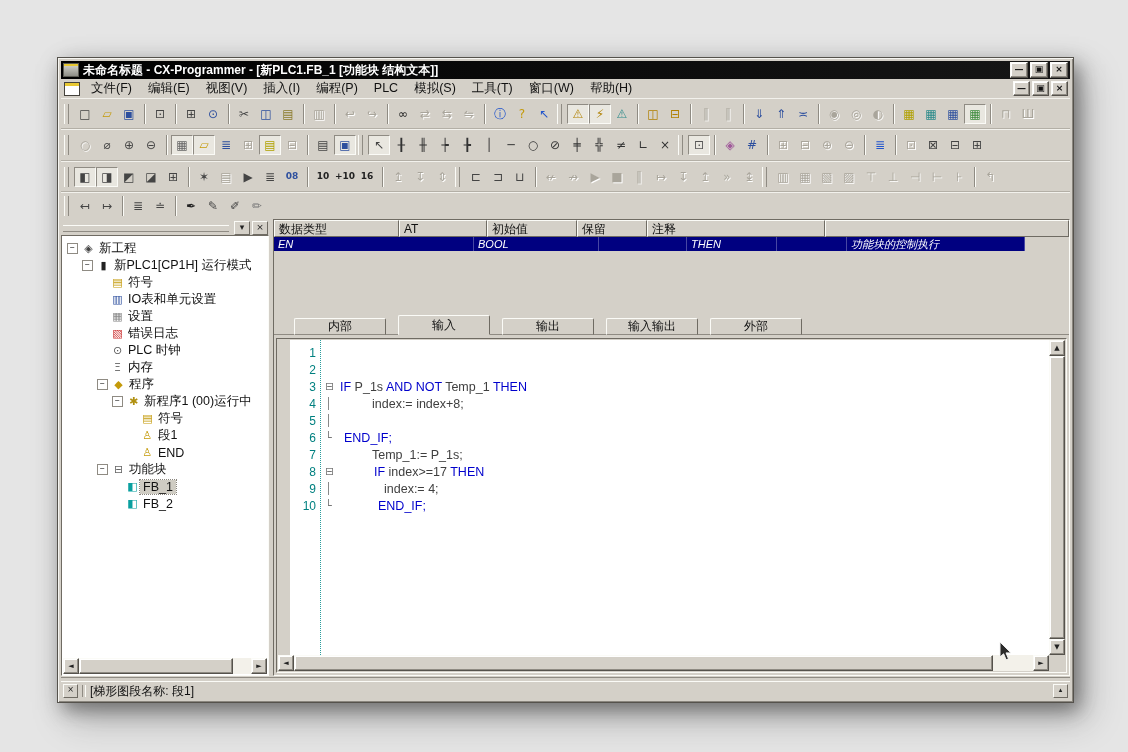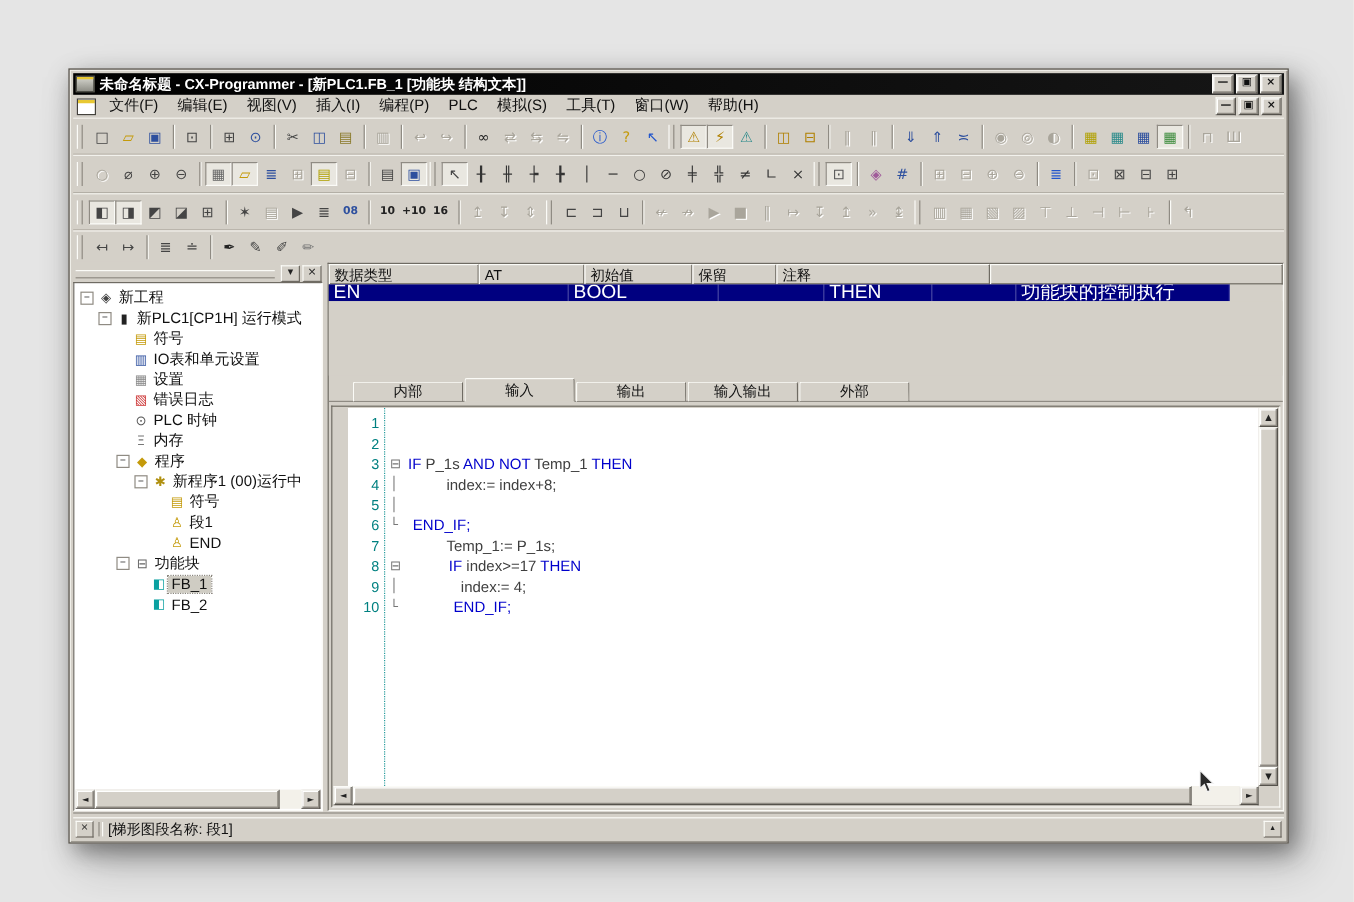--- a/index.html
+++ b/index.html
@@ -53,26 +53,26 @@
         clip-path:polygon(0 0,100% 0,calc(100% - 7px) 100%,7px 100%);filter:drop-shadow(0 1px 0 #8f8b83) drop-shadow(1px 0 0 #8f8b83);}
   .vsplit{width:4px;flex:0 0 4px;}
   .rpanel{flex:1;display:flex;flex-direction:column;border:1px solid;border-color:#6f6b63 #fbfbf7 #fbfbf7 #6f6b63;background:#d4d0c8;min-width:0;min-height:0;}
   
   .vgrid{flex:0 0 93px;height:93px;display:flex;flex-direction:column;}
   .vghead{display:flex;height:17px;flex:0 0 17px;}
   .vgh{box-sizing:border-box;padding:1px 0 0 4px;font-size:12px;line-height:14px;color:#111;background:#d4d0c8;
        border:1px solid;border-color:#fbfbf7 #6f6b63 #6f6b63 #fbfbf7;overflow:hidden;white-space:nowrap;}
   .vgh.fill{flex:1;}
   .vgrow{display:flex;height:14px;flex:0 0 14px;background:#000080;width:751px;}
-  .vgc{box-sizing:border-box;padding:0 0 0 4px;font-size:16px;line-height:14px;color:#fff;border-right:1px solid rgba(255,255,255,.28);overflow:hidden;white-space:nowrap;}
+  .vgc{box-sizing:border-box;padding:0 0 0 4px;font-size:11px;line-height:14px;color:#fff;border-right:1px solid rgba(255,255,255,.28);overflow:hidden;white-space:nowrap;font-style:italic;}
   .vgfill{flex:1;background:#d4d0c8;}
   
   .vtabs{flex:0 0 22px;height:22px;display:flex;align-items:flex-end;padding-left:20px;position:relative;}
   .vtabs .base{position:absolute;left:0;right:0;bottom:0;height:1px;background:#8f8b83;}
-  .tab{width:92px;flex:0 0 92px;height:17px;margin-right:1px;background:#d4d0c8;box-sizing:border-box;
+  .tab{width:92px;flex:0 0 92px;height:17px;margin-right:12px;background:#d4d0c8;box-sizing:border-box;
        border:1px solid;border-color:#fbfbf7 #6f6b63 #8f8b83 #fbfbf7;border-radius:2px 2px 0 0;
        font-size:12px;line-height:15px;text-align:center;color:#111;position:relative;z-index:1;cursor:default;}
   .tab.active{height:20px;line-height:19px;z-index:3;border-bottom-color:#d4d0c8;}
   
   .editor{flex:1;margin:3px 2px 2px 2px;position:relative;border:1px solid;border-color:#6f6b63 #fbfbf7 #fbfbf7 #6f6b63;background:#d4d0c8;min-height:0;}
   .edinner{position:absolute;left:13px;top:1px;right:17px;bottom:17px;background:#fff;overflow:hidden;}
   .gutline{position:absolute;left:30px;top:0;bottom:0;width:0;border-left:1px dotted #2a9d9d;}
   #codelines{padding-top:5px;position:relative;}
   .cline{display:flex;height:17px;}
   .lnum{width:26px;flex:0 0 26px;text-align:right;padding-right:6px;font-size:12px;line-height:17px;color:#008080;}

